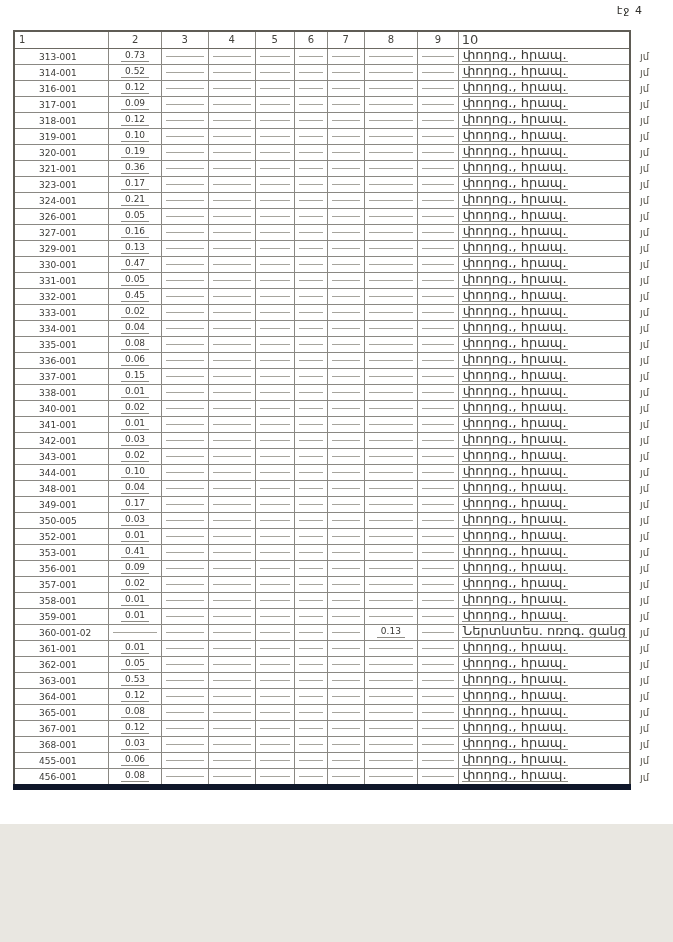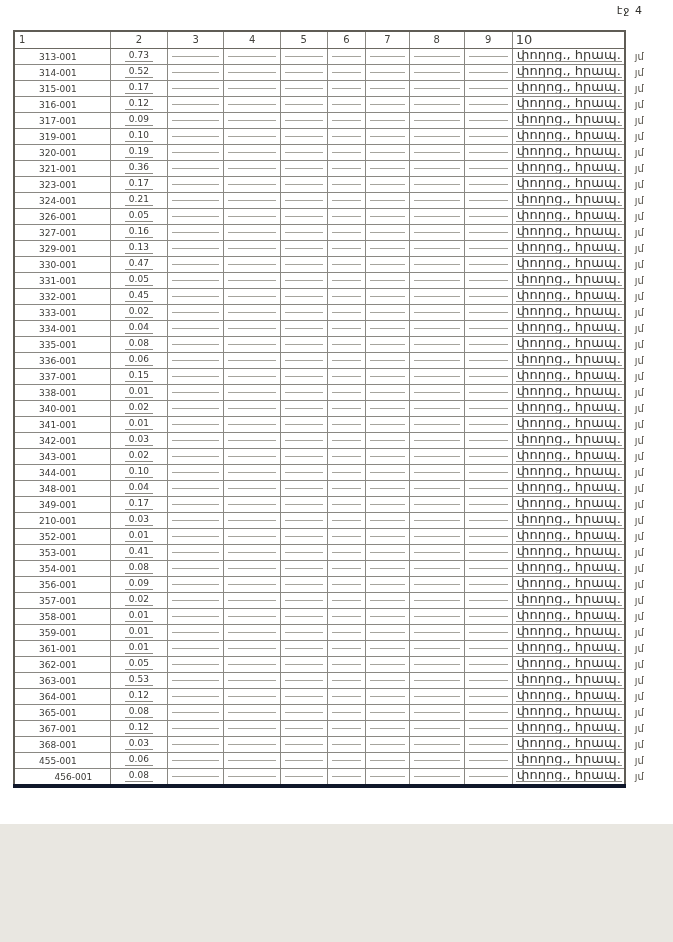--- a/index.html
+++ b/index.html
@@ -59,21 +59,21 @@
   .c7  { width: 46px; }
   .c8  { width: 60px;  text-align: center; }
   .c9  { width: 52px; }
   .c10 { width: 106px; text-align: left; padding-left: 3px; font-size: 13px; }
   .mc  { width: 40px;  border: none; background: transparent; font-size: 10px;
          color: #5c584f; text-align: left; padding-left: 9px; }
   td.c1  { border-left: 2px solid #5f5c55; padding-left: 24px; }
   th.c1  { border-left: 2px solid #5f5c55; }
   td.c10 { border-right: 2px solid #5f5c55; }
   th.c10 { border-right: 2px solid #5f5c55; }
-  tbody tr:last-child td:not(.mc) { border-bottom: 4px solid #0f172a; text-align: center; }
+  tbody tr:last-child td:not(.mc) { border-bottom: 6px solid #0f172a; }
   .u {
     display: inline-block;
     border-bottom: 1px solid #8f8d87;
     padding: 0 4px 1px 4px;
     max-width: 100%;
     overflow: hidden;
   }
   .c10 .u { padding: 0 1px 1px 1px; }
   td.empty::after {
     content: "";
@@ -124,33 +124,20 @@
           <td class="c4 empty"></td>
           <td class="c5 empty"></td>
           <td class="c6 empty"></td>
           <td class="c7 empty"></td>
           <td class="c8 empty"></td>
           <td class="c9 empty"></td>
           <td class="c10"><span class="u">փողոց., հրապ.</span></td>
           <td class="mc">յմ</td>
         </tr>
         <tr>
-          <td class="c1">315-001</td>
-          <td class="c2"><span class="u">0.17</span></td>
-          <td class="c3 empty"></td>
-          <td class="c4 empty"></td>
-          <td class="c5 empty"></td>
-          <td class="c6 empty"></td>
-          <td class="c7 empty"></td>
-          <td class="c8 empty"></td>
-          <td class="c9 empty"></td>
-          <td class="c10"><span class="u">փողոց., հրապ.</span></td>
-          <td class="mc">յմ</td>
-        </tr>
-        <tr>
           <td class="c1">316-001</td>
           <td class="c2"><span class="u">0.12</span></td>
           <td class="c3 empty"></td>
           <td class="c4 empty"></td>
           <td class="c5 empty"></td>
           <td class="c6 empty"></td>
           <td class="c7 empty"></td>
           <td class="c8 empty"></td>
           <td class="c9 empty"></td>
           <td class="c10"><span class="u">փողոց., հրապ.</span></td>
@@ -163,20 +150,33 @@
           <td class="c4 empty"></td>
           <td class="c5 empty"></td>
           <td class="c6 empty"></td>
           <td class="c7 empty"></td>
           <td class="c8 empty"></td>
           <td class="c9 empty"></td>
           <td class="c10"><span class="u">փողոց., հրապ.</span></td>
           <td class="mc">յմ</td>
         </tr>
         <tr>
+          <td class="c1">318-001</td>
+          <td class="c2"><span class="u">0.12</span></td>
+          <td class="c3 empty"></td>
+          <td class="c4 empty"></td>
+          <td class="c5 empty"></td>
+          <td class="c6 empty"></td>
+          <td class="c7 empty"></td>
+          <td class="c8 empty"></td>
+          <td class="c9 empty"></td>
+          <td class="c10"><span class="u">փողոց., հրապ.</span></td>
+          <td class="mc">յմ</td>
+        </tr>
+        <tr>
           <td class="c1">319-001</td>
           <td class="c2"><span class="u">0.10</span></td>
           <td class="c3 empty"></td>
           <td class="c4 empty"></td>
           <td class="c5 empty"></td>
           <td class="c6 empty"></td>
           <td class="c7 empty"></td>
           <td class="c8 empty"></td>
           <td class="c9 empty"></td>
           <td class="c10"><span class="u">փողոց., հրապ.</span></td>
@@ -475,21 +475,21 @@
           <td class="c4 empty"></td>
           <td class="c5 empty"></td>
           <td class="c6 empty"></td>
           <td class="c7 empty"></td>
           <td class="c8 empty"></td>
           <td class="c9 empty"></td>
           <td class="c10"><span class="u">փողոց., հրապ.</span></td>
           <td class="mc">յմ</td>
         </tr>
         <tr>
-          <td class="c1">210-001</td>
+          <td class="c1">350-005</td>
           <td class="c2"><span class="u">0.03</span></td>
           <td class="c3 empty"></td>
           <td class="c4 empty"></td>
           <td class="c5 empty"></td>
           <td class="c6 empty"></td>
           <td class="c7 empty"></td>
           <td class="c8 empty"></td>
           <td class="c9 empty"></td>
           <td class="c10"><span class="u">փողոց., հրապ.</span></td>
           <td class="mc">յմ</td>
@@ -514,33 +514,20 @@
           <td class="c4 empty"></td>
           <td class="c5 empty"></td>
           <td class="c6 empty"></td>
           <td class="c7 empty"></td>
           <td class="c8 empty"></td>
           <td class="c9 empty"></td>
           <td class="c10"><span class="u">փողոց., հրապ.</span></td>
           <td class="mc">յմ</td>
         </tr>
         <tr>
-          <td class="c1">354-001</td>
-          <td class="c2"><span class="u">0.08</span></td>
-          <td class="c3 empty"></td>
-          <td class="c4 empty"></td>
-          <td class="c5 empty"></td>
-          <td class="c6 empty"></td>
-          <td class="c7 empty"></td>
-          <td class="c8 empty"></td>
-          <td class="c9 empty"></td>
-          <td class="c10"><span class="u">փողոց., հրապ.</span></td>
-          <td class="mc">յմ</td>
-        </tr>
-        <tr>
           <td class="c1">356-001</td>
           <td class="c2"><span class="u">0.09</span></td>
           <td class="c3 empty"></td>
           <td class="c4 empty"></td>
           <td class="c5 empty"></td>
           <td class="c6 empty"></td>
           <td class="c7 empty"></td>
           <td class="c8 empty"></td>
           <td class="c9 empty"></td>
           <td class="c10"><span class="u">փողոց., հրապ.</span></td>
@@ -576,20 +563,33 @@
           <td class="c1">359-001</td>
           <td class="c2"><span class="u">0.01</span></td>
           <td class="c3 empty"></td>
           <td class="c4 empty"></td>
           <td class="c5 empty"></td>
           <td class="c6 empty"></td>
           <td class="c7 empty"></td>
           <td class="c8 empty"></td>
           <td class="c9 empty"></td>
           <td class="c10"><span class="u">փողոց., հրապ.</span></td>
+          <td class="mc">յմ</td>
+        </tr>
+        <tr>
+          <td class="c1">360-001-02</td>
+          <td class="c2 empty"></td>
+          <td class="c3 empty"></td>
+          <td class="c4 empty"></td>
+          <td class="c5 empty"></td>
+          <td class="c6 empty"></td>
+          <td class="c7 empty"></td>
+          <td class="c8"><span class="u">0.13</span></td>
+          <td class="c9 empty"></td>
+          <td class="c10"><span class="u">Ներտնտես. ոռոգ. ցանց</span></td>
           <td class="mc">յմ</td>
         </tr>
         <tr>
           <td class="c1">361-001</td>
           <td class="c2"><span class="u">0.01</span></td>
           <td class="c3 empty"></td>
           <td class="c4 empty"></td>
           <td class="c5 empty"></td>
           <td class="c6 empty"></td>
           <td class="c7 empty"></td>

